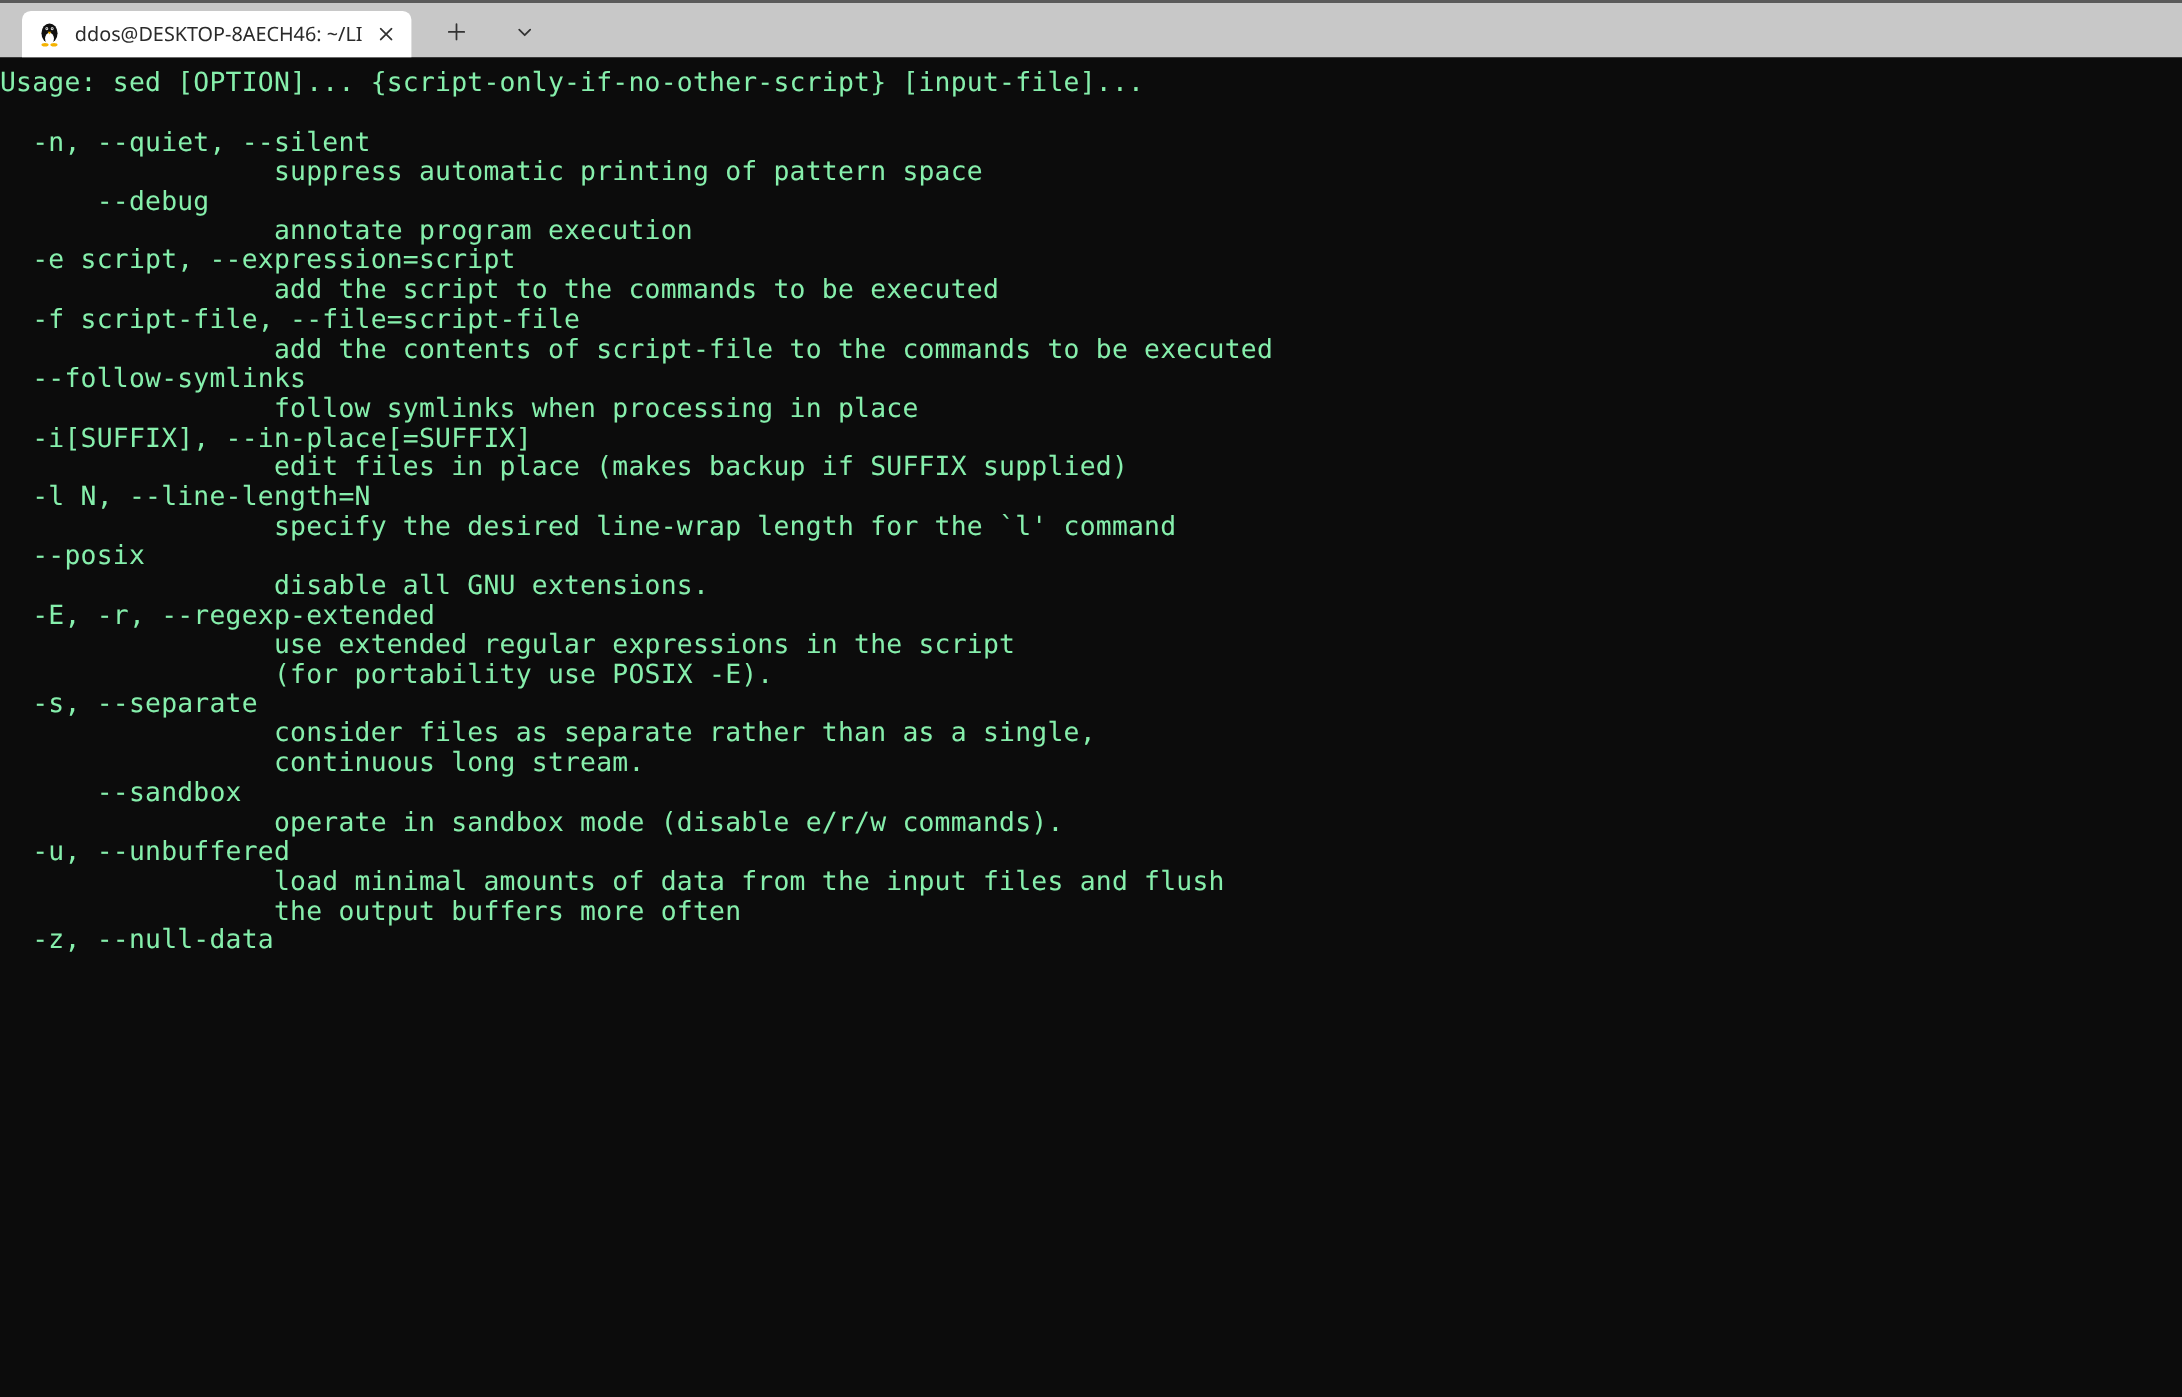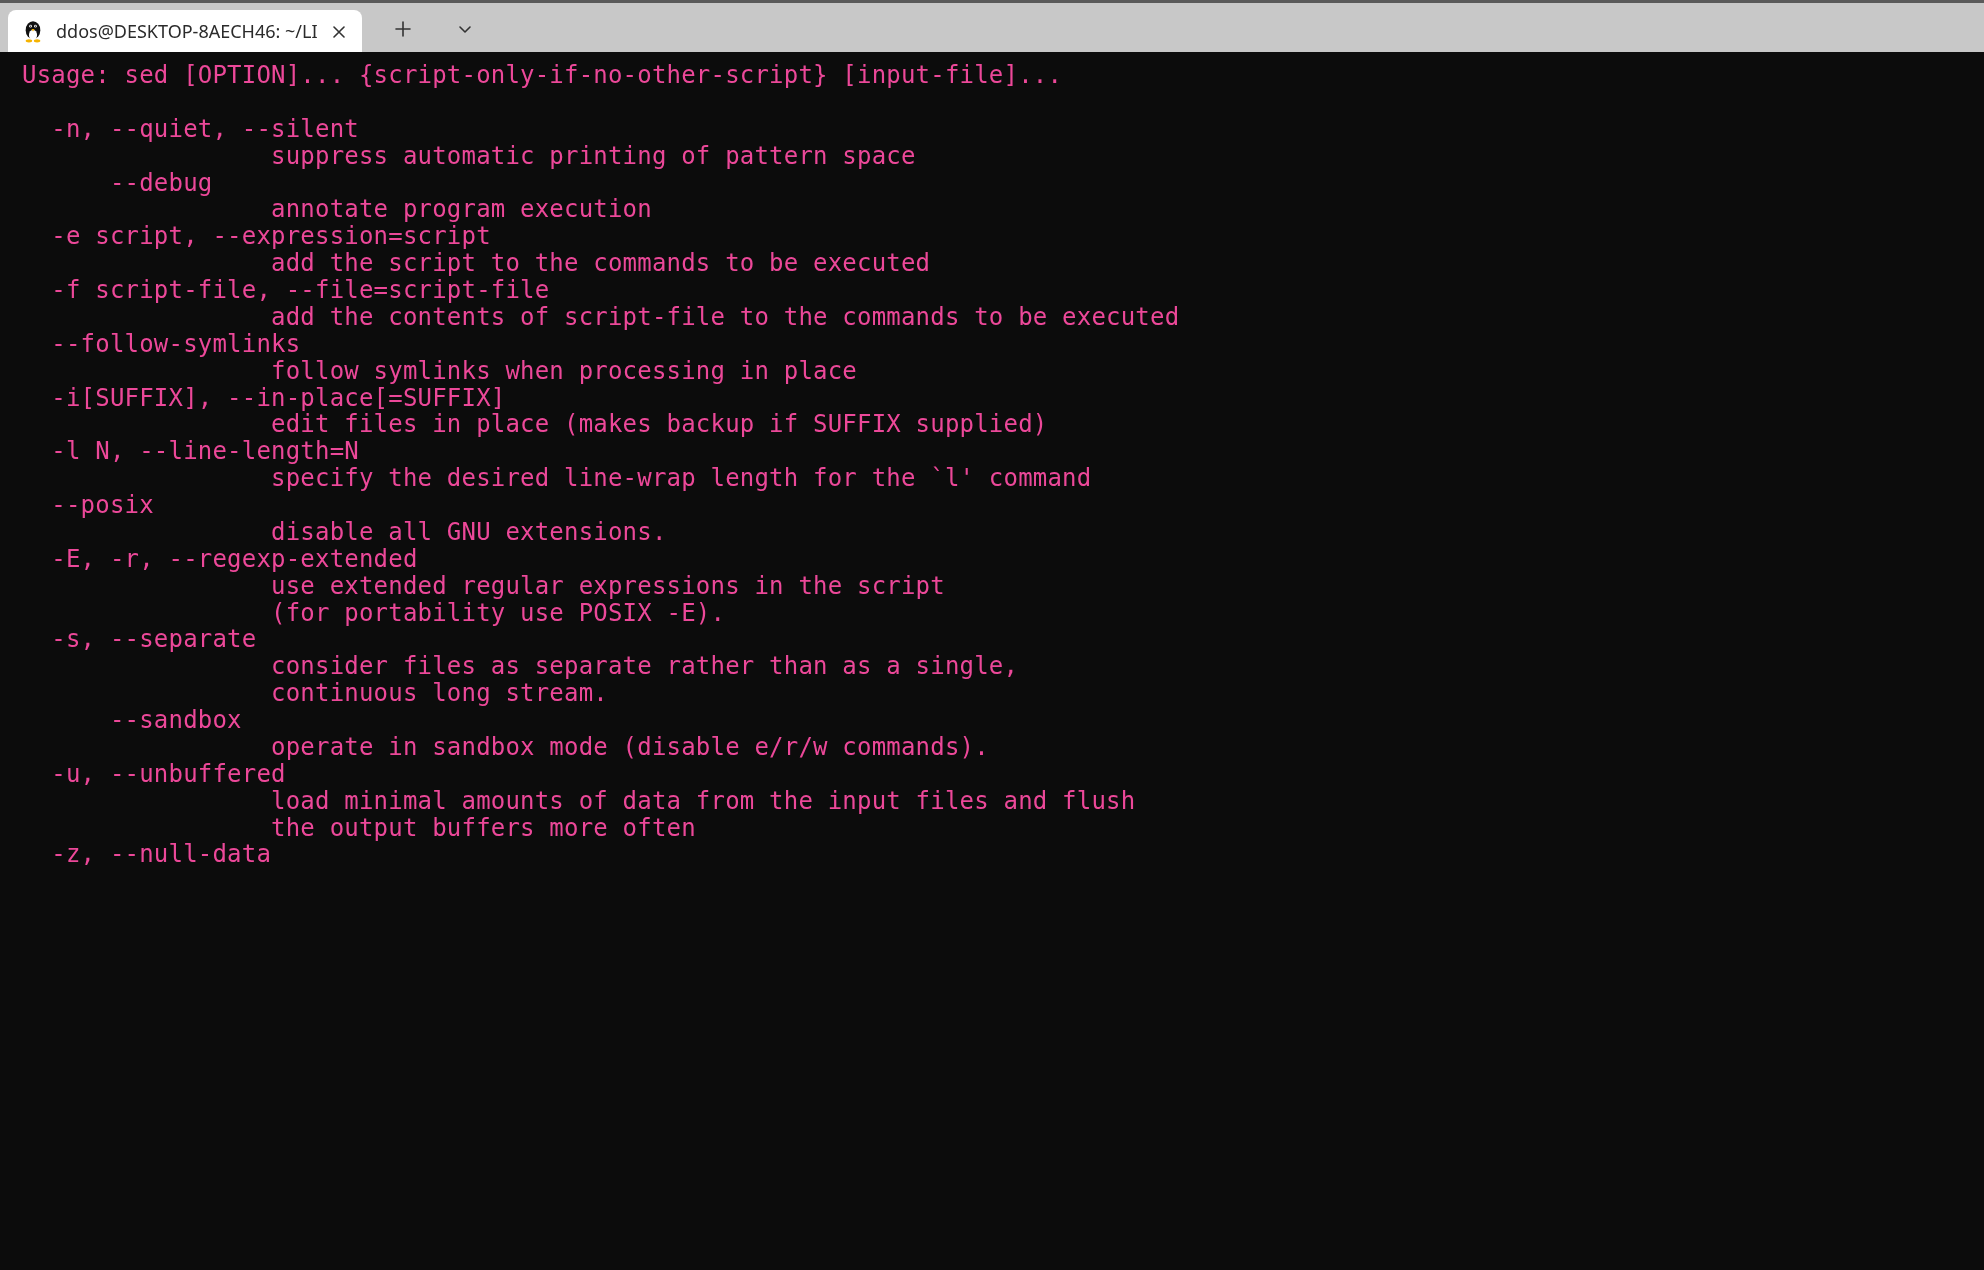--- a/index.html
+++ b/index.html
@@ -7,21 +7,21 @@
 
     
     .window-top-border { height: 3px; background: #5a5a5a; }
 
     
     .tabbar {
       height: 49px;
       background: #c8c8c8;
       display: flex;
       align-items: flex-end;
-      padding-left: 8px;
+      padding-left: 20px;
       gap: 20px;
       user-select: none;
     }
     .tab {
       height: 42px;
       min-width: 322px;
       background: #ffffff;
       border-top-left-radius: 8px;
       border-top-right-radius: 8px;
       display: flex;
@@ -45,24 +45,24 @@
       display: flex; align-items: center; justify-content: center;
       color: #3a3a3a; cursor: pointer; border-radius: 8px;
     }
 
     
     .tux { width: 26px; height: 26px; }
 
     
     .terminal {
       background: #0c0c0c;
-      color: #ec4899;
+      color: #86efac;
       width: 100%;
       height: calc(1270px - 52px);
-      padding: 10px 22px;
+      padding: 10px 0;
       font-size: 24px;
       line-height: 1.12;
       letter-spacing: 0.2px;
       white-space: pre;
     }
   </style>
 </head>
 <body>
 
 <div class="window-top-border"></div>

